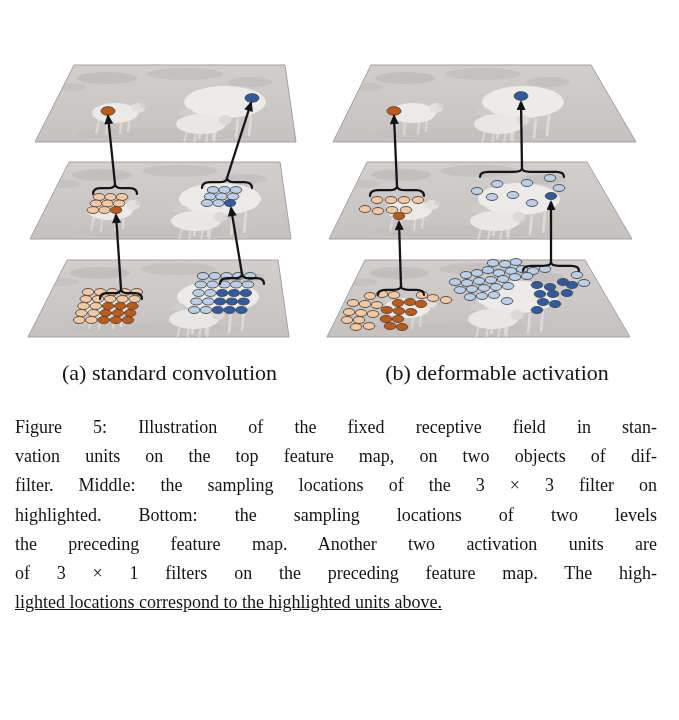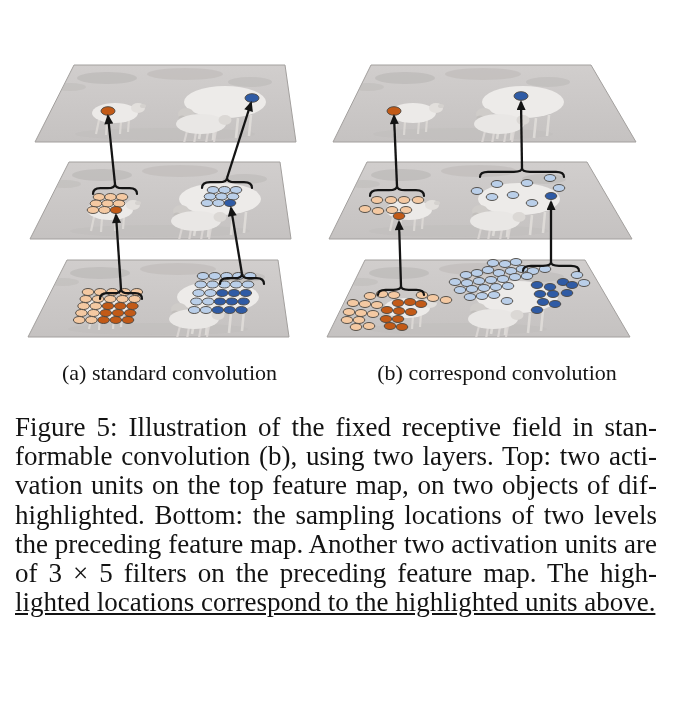--- a/index.html
+++ b/index.html
@@ -4,21 +4,21 @@
 <style>
   html,body{margin:0;padding:0;background:#ffffff;}
   .stage{position:relative;width:679px;height:720px;background:#ffffff;overflow:hidden;
          font-family:"Liberation Serif",serif;color:#111;margin-top:12px;}
   #diagram-svg{position:absolute;left:0;top:0;}
   .subcaps{position:absolute;top:348px;left:0;width:679px;height:30px;}
   .subcap{position:absolute;font-size:22px;line-height:26px;text-align:center;color:#141414;}
   .subcap-a{left:0;width:339px;}
   .subcap-b{left:330px;width:334px;}
   .caption{position:absolute;left:15px;top:401px;width:642px;
-           font-size:27px;line-height:29.2px;color:#131313;}
+           font-size:18px;line-height:29.2px;color:#131313;}
   .cap-line{text-align:justify;text-align-last:justify;white-space:normal;}
   .cap-line.last{text-align-last:left;text-decoration:underline;}
 </style>
 </head>
 <body>
 
 <div class="stage">
 
   <svg id="diagram-svg" width="679" height="346" viewBox="0 0 679 346">
     <defs>
@@ -313,26 +313,26 @@
       <line x1="121" y1="277" x2="116" y2="203" stroke="#141414" stroke-width="2.3" marker-end="url(#ah)"></line>
       <line x1="242" y1="262" x2="231" y2="196" stroke="#141414" stroke-width="2.3" marker-end="url(#ah)"></line>
       <line x1="397" y1="174" x2="394" y2="104" stroke="#141414" stroke-width="2.3" marker-end="url(#ah)"></line>
       <line x1="522" y1="156" x2="521" y2="90" stroke="#141414" stroke-width="2.3" marker-end="url(#ah)"></line>
       <line x1="401" y1="274" x2="399" y2="210" stroke="#141414" stroke-width="2.3" marker-end="url(#ah)"></line>
       <line x1="551" y1="250" x2="551" y2="190" stroke="#141414" stroke-width="2.3" marker-end="url(#ah)"></line>
     </svg>
 
   <div class="subcaps">
     <div class="subcap subcap-a">(a) standard convolution</div>
-    <div class="subcap subcap-b">(b) correspond convolution</div>
+    <div class="subcap subcap-b">(b) deformable activation</div>
   </div>
 
   <div class="caption">
     <div class="cap-line">Figure 5: Illustration of the fixed receptive field in stan-</div>
-    <div class="cap-line">formable convolution (b), using two layers. Top: two acti-</div>
     <div class="cap-line">vation units on the top feature map, on two objects of dif-</div>
+    <div class="cap-line">filter. Middle: the sampling locations of the 3 × 3 filter on</div>
     <div class="cap-line">highlighted. Bottom: the sampling locations of two levels</div>
     <div class="cap-line">the preceding feature map. Another two activation units are</div>
-    <div class="cap-line">of 3 × 5 filters on the preceding feature map. The high-</div>
+    <div class="cap-line">of 3 × 1 filters on the preceding feature map. The high-</div>
     <div class="cap-line last">lighted locations correspond to the highlighted units above.</div>
   </div>
 
 </div>
 
 </body></html>

